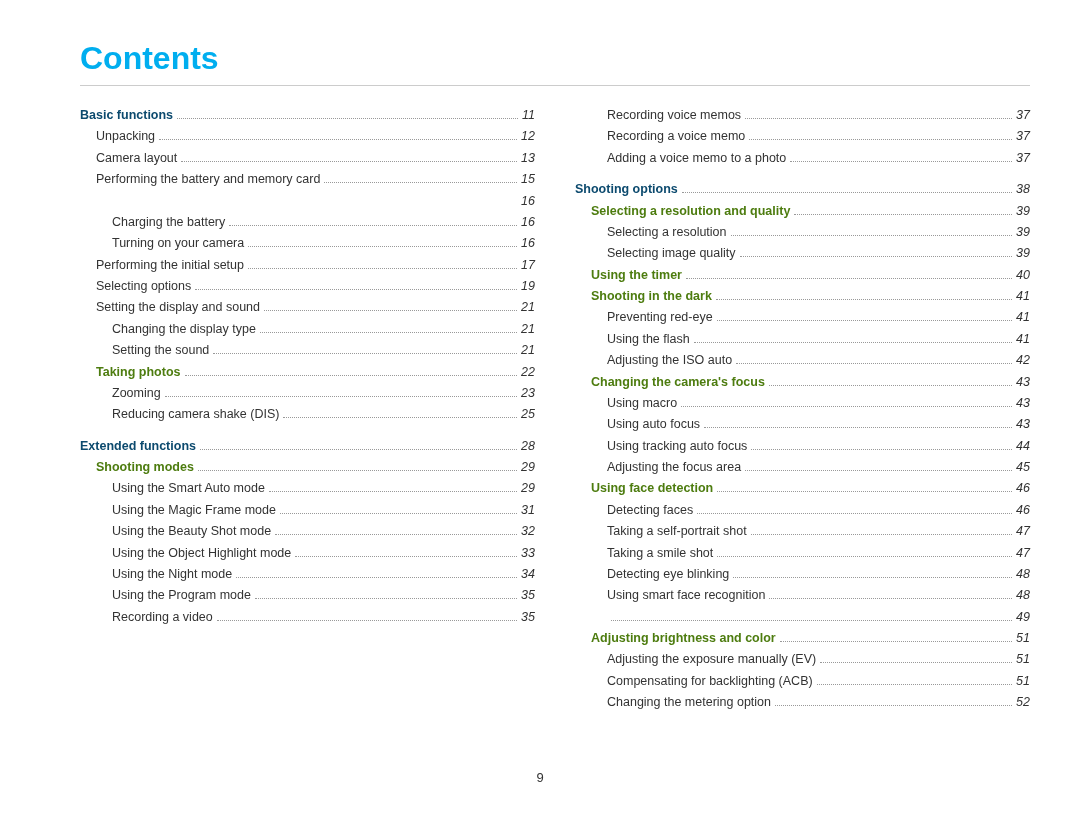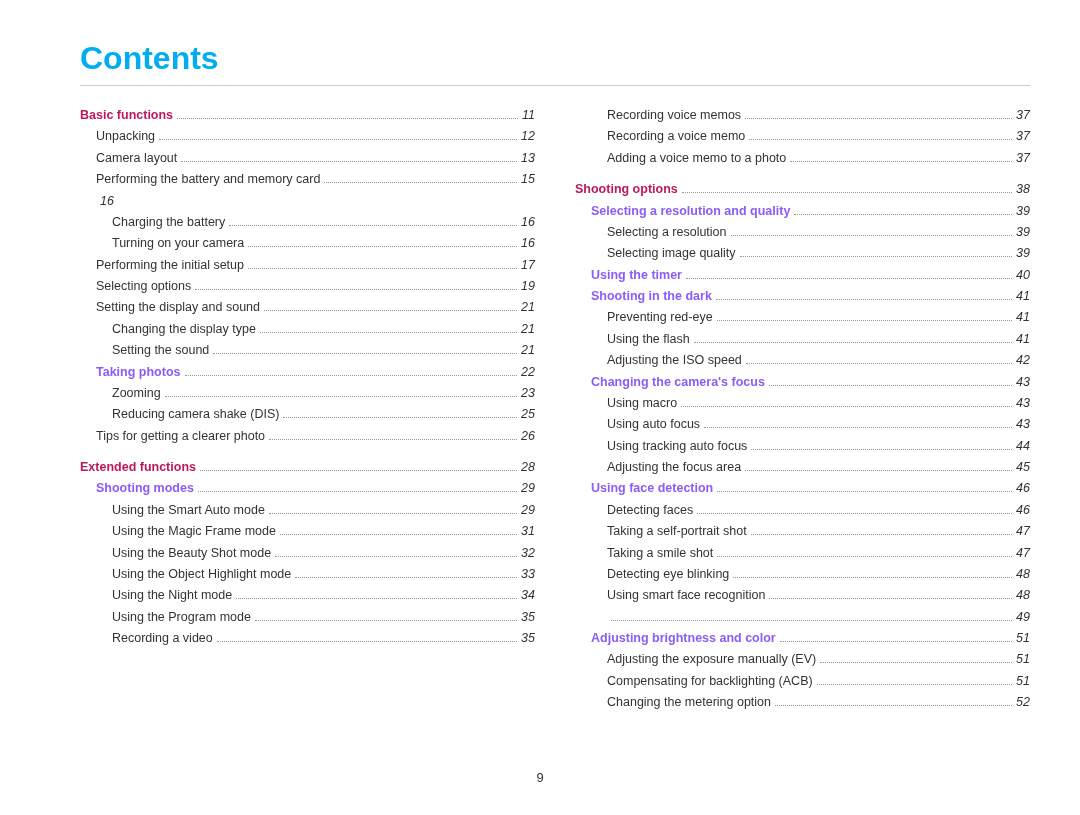--- a/index.html
+++ b/index.html
@@ -52,26 +52,26 @@
       border-bottom: 1px dotted #999;
       margin: 0 4px;
       margin-bottom: 3px;
     }
     .toc-entry .page-num {
       white-space: nowrap;
       flex-shrink: 0;
       font-style: italic;
     }
     .section-header {
-      color: #be185d;
+      color: #0c4a6e;
       font-weight: bold;
     }
-    .indent1 { padding-left: 16px; }
+    .indent1 { padding-left: 16px; justify-content: space-between; }
     .indent2 { padding-left: 32px; }
-    .bold-entry .label { font-weight: bold; color: #8b5cf6; }
+    .bold-entry .label { font-weight: bold; color: #4d7c0f; }
     .spacer { height: 10px; }
     .page-footer {
       position: absolute;
       bottom: 30px;
       left: 50%;
       transform: translateX(-50%);
       font-size: 13px;
       color: #333;
     }
   </style>
@@ -150,25 +150,20 @@
         <div class="toc-entry indent2">
           <span class="label">Zooming</span>
           <span class="dots"></span>
           <span class="page-num">23</span>
         </div>
         <div class="toc-entry indent2">
           <span class="label">Reducing camera shake (DIS)</span>
           <span class="dots"></span>
           <span class="page-num">25</span>
         </div>
-        <div class="toc-entry indent1">
-          <span class="label">Tips for getting a clearer photo</span>
-          <span class="dots"></span>
-          <span class="page-num">26</span>
-        </div>
         <div class="spacer"></div>
         <div class="toc-entry">
           <span class="label section-header">Extended functions</span>
           <span class="dots"></span>
           <span class="page-num">28</span>
         </div>
         <div class="toc-entry indent1 bold-entry">
           <span class="label">Shooting modes</span>
           <span class="dots"></span>
           <span class="page-num">29</span>
@@ -260,21 +255,21 @@
           <span class="label">Preventing red-eye</span>
           <span class="dots"></span>
           <span class="page-num">41</span>
         </div>
         <div class="toc-entry indent2">
           <span class="label">Using the flash</span>
           <span class="dots"></span>
           <span class="page-num">41</span>
         </div>
         <div class="toc-entry indent2">
-          <span class="label">Adjusting the ISO speed</span>
+          <span class="label">Adjusting the ISO auto</span>
           <span class="dots"></span>
           <span class="page-num">42</span>
         </div>
         <div class="toc-entry indent1 bold-entry">
           <span class="label">Changing the camera's focus</span>
           <span class="dots"></span>
           <span class="page-num">43</span>
         </div>
         <div class="toc-entry indent2">
           <span class="label">Using macro</span>

